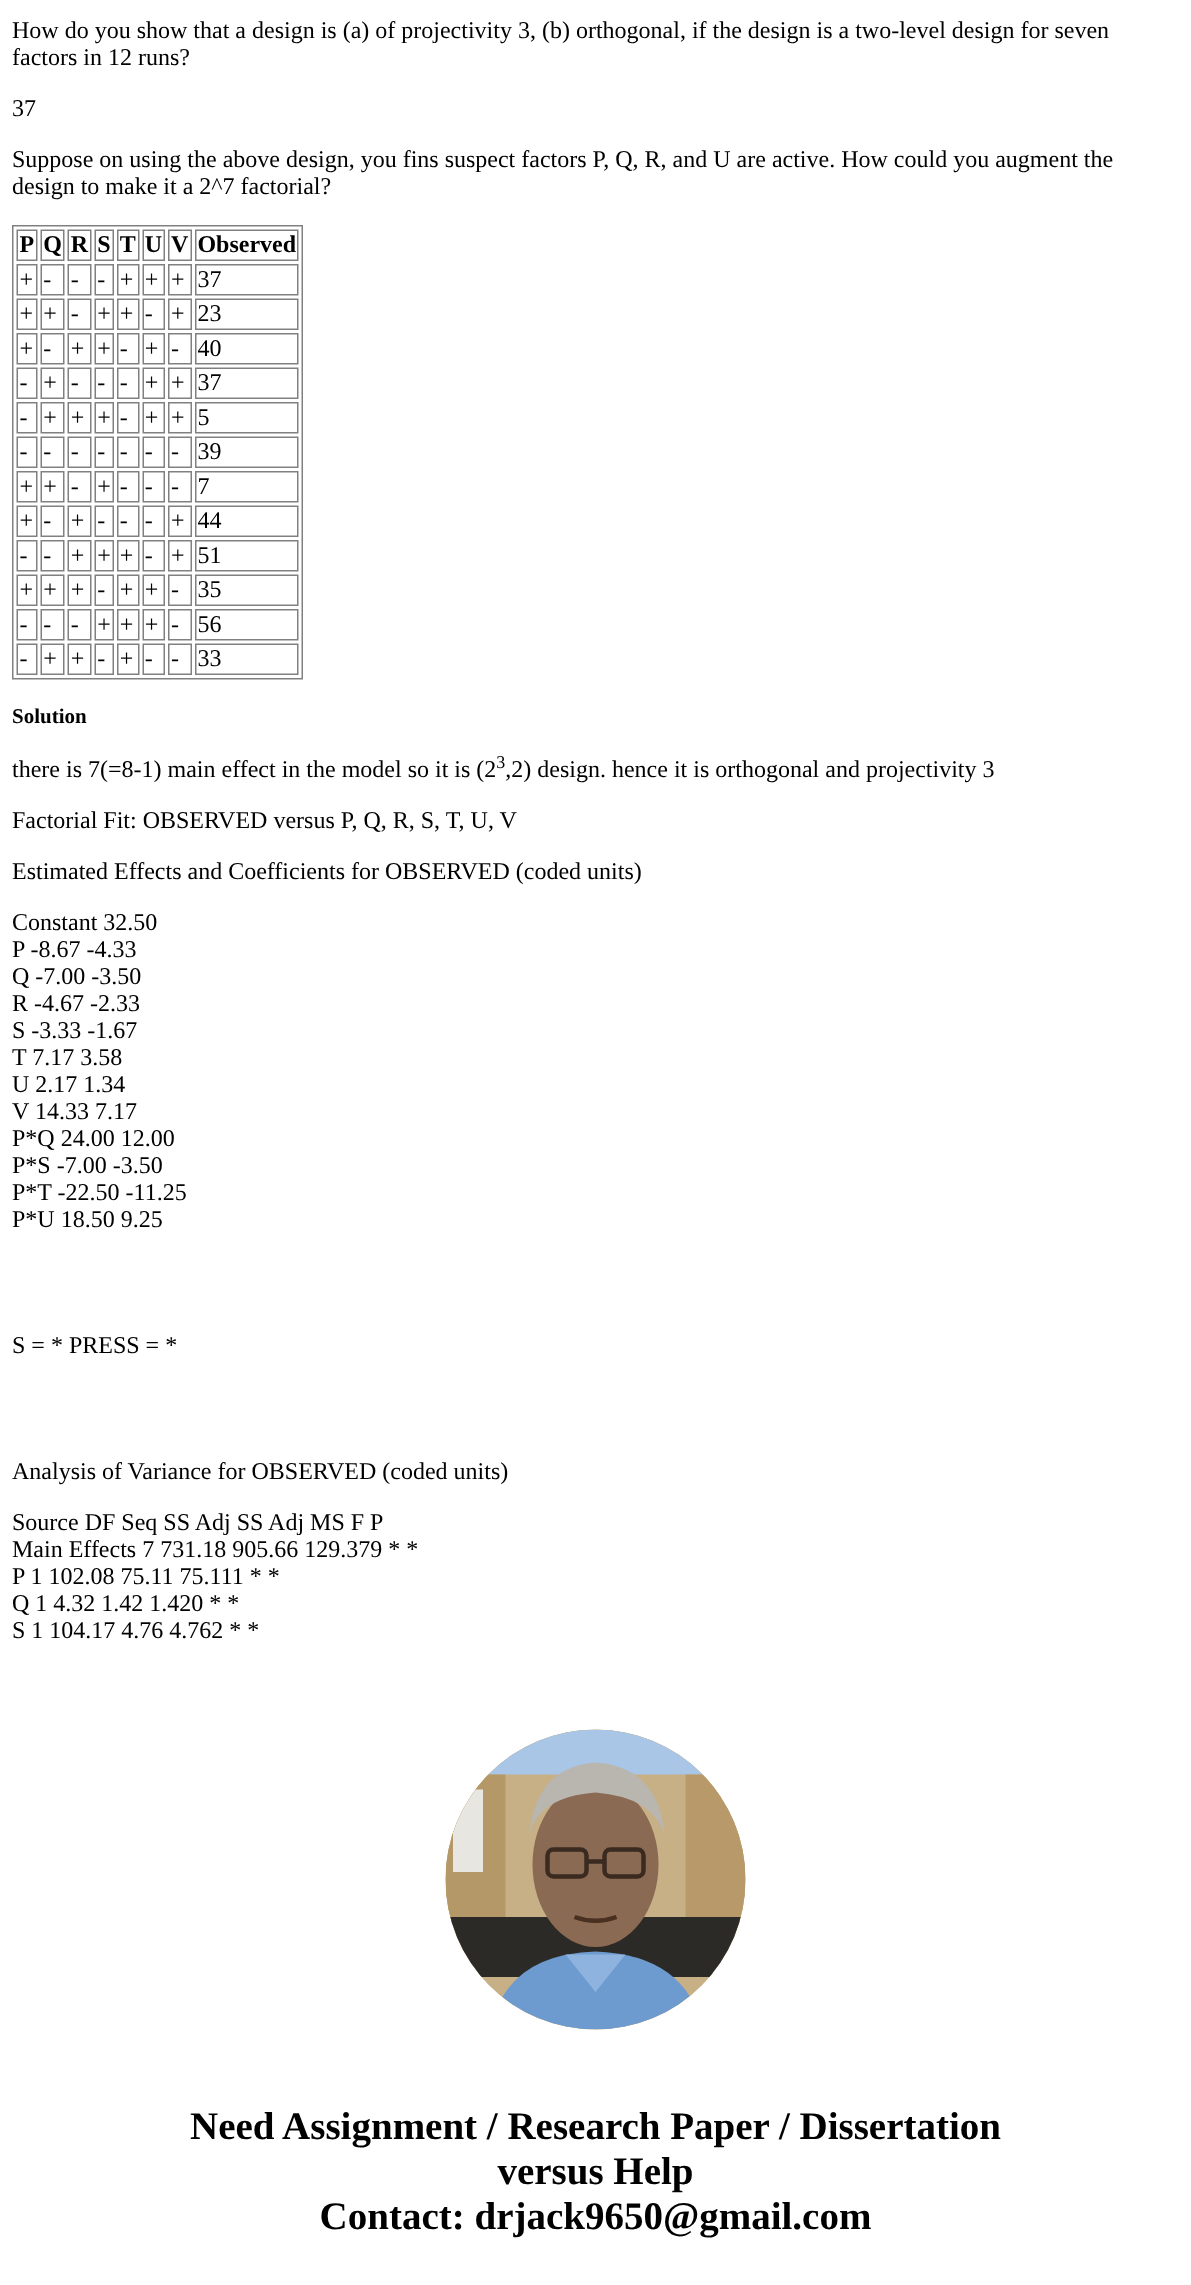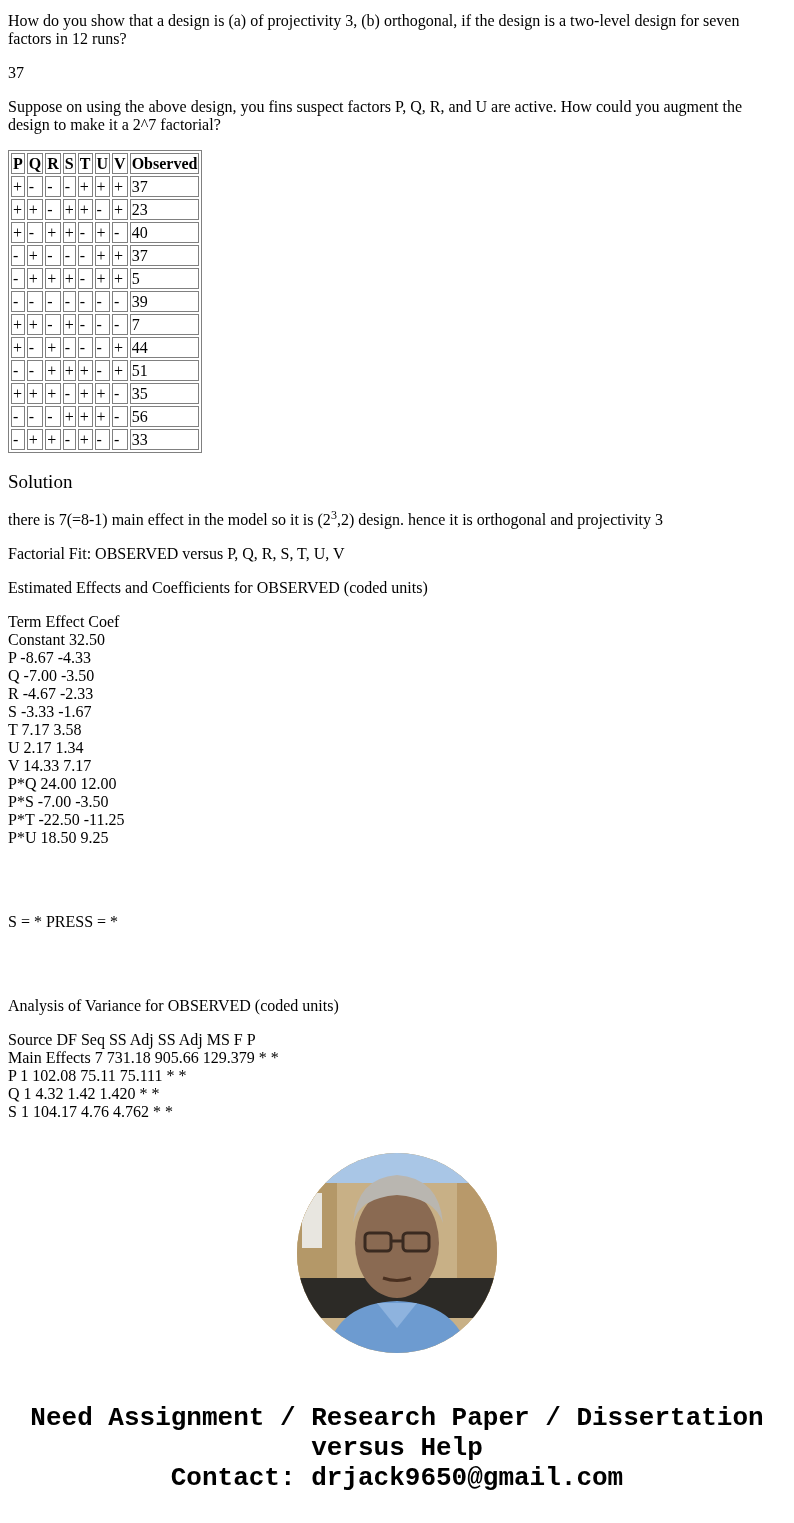--- a/index.html
+++ b/index.html
@@ -29,42 +29,42 @@
       margin: 16px 0;
     }
     table.design th, table.design td {
       border: 1px solid #808080;
       padding: 1px;
       line-height: 17px;
       text-align: left;
     }
     table.design th { font-weight: bold; font-size: 16px; }
     table.design td.obs { width: 63px; }
-    h3 { font-size: 19px; margin: 18px 0; font-weight: normal; }
+    h3 { font-size: 14px; margin: 18px 0; font-weight: bold; }
     .block { margin: 16px 0; line-height: 18px; }
     .block div { white-space: nowrap; }
     sup { font-size: 12px; line-height: 0; }
     .gap { height: 34px; }
     .avatar {
       position: absolute;
       left: 297px;
       top: 1153px;
       width: 200px;
       height: 200px;
       border-radius: 50%;
       overflow: hidden;
       background: #c9b48a;
     }
     .footer {
       position: absolute;
       left: 0;
       top: 1403px;
       width: 794px;
       text-align: center;
-      font-family: Liberation Mono, monospace;
+      font-family: Liberation Serif, serif;
       font-weight: bold;
       font-size: 26px;
       line-height: 30px;
       color: #000;
     }
   </style>
 </head>
 <body>
 
 <div class="content">
@@ -210,21 +210,20 @@
   </table>
 
   <h3>Solution</h3>
 
   <p><span>there is 7(=8-1) main effect in the model so it is (2</span><sup>3</sup><span>,2) design. hence it is orthogonal and projectivity 3</span></p>
 
   <p>Factorial Fit: OBSERVED versus P, Q, R, S, T, U, V</p>
   <p>Estimated Effects and Coefficients for OBSERVED (coded units)</p>
 
   <div class="block" id="effects-block">
-      <div>Term Effect Coef</div>
       <div>Constant 32.50</div>
       <div>P -8.67 -4.33</div>
       <div>Q -7.00 -3.50</div>
       <div>R -4.67 -2.33</div>
       <div>S -3.33 -1.67</div>
       <div>T 7.17 3.58</div>
       <div>U 2.17 1.34</div>
       <div>V 14.33 7.17</div>
       <div>P*Q 24.00 12.00</div>
       <div>P*S -7.00 -3.50</div>

